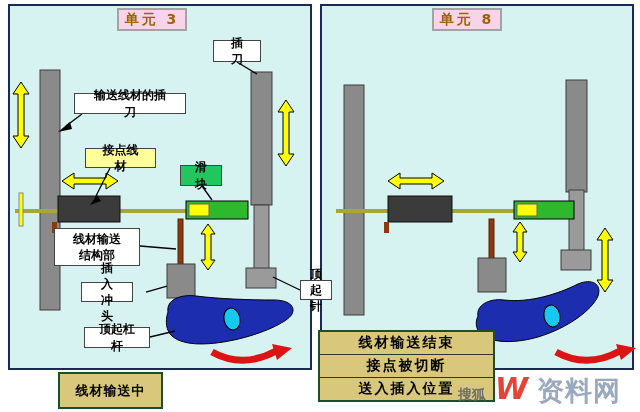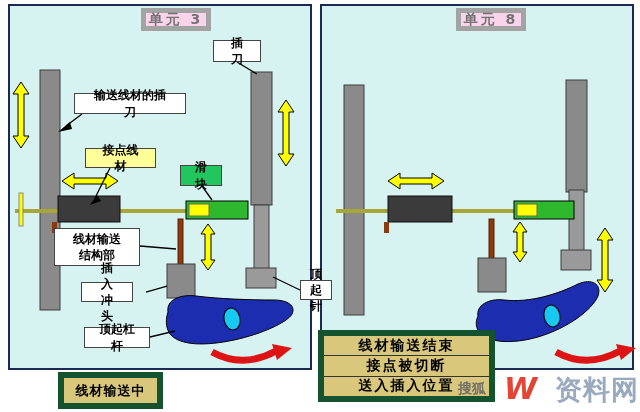--- a/index.html
+++ b/index.html
@@ -7,29 +7,29 @@
   #stage{position:relative;width:640px;height:412px;background:#ffffff;overflow:hidden;}
   .panel{position:absolute;top:4px;height:366px;background:#d7f3f1;border:2px solid #1b2a55;box-sizing:border-box;z-index:1;}
   #panel-left{left:8px;width:304px;}
   #panel-right{left:320px;width:314px;}
   svg.overlay{position:absolute;left:0;top:0;z-index:2;}
   .lbl{position:absolute;z-index:3;background:#ffffff;border:1px solid #444;color:#000;
        font-size:12px;font-weight:bold;display:flex;align-items:center;justify-content:center;
        text-align:center;box-sizing:border-box;padding:1px 14px;line-height:1.35;}
   .lbl.yellow{background:#ffff99;}
   .lbl.paleyellow{background:#22c55e;}
-  .unit-title{position:absolute;z-index:3;background:#f9d3ea;border:5px solid #a3a3a3;color:#737373;
-       font-size:14px;font-weight:bold;letter-spacing:3px;display:flex;align-items:center;justify-content:center;box-sizing:border-box;margin-left:24px;}
-  .status{position:absolute;z-index:4;background:#d9c87c;border:6px solid #14532d;color:#000;
+  .unit-title{position:absolute;z-index:3;background:#f9d3ea;border:2px solid #a3a3a3;color:#a16207;
+       font-size:14px;font-weight:bold;letter-spacing:3px;display:flex;align-items:center;justify-content:center;box-sizing:border-box;}
+  .status{position:absolute;z-index:4;background:#d9c87c;border:2px solid #14532d;color:#000;
        font-weight:bold;box-sizing:border-box;}
   #status-left{display:flex;align-items:center;justify-content:center;font-size:13px;letter-spacing:1px;}
   #status-right{display:flex;flex-direction:column;}
   #status-right .row{flex:1;display:flex;align-items:center;justify-content:center;font-size:14px;letter-spacing:2px;border-bottom:1px solid #333;}
   #status-right .row:last-child{border-bottom:none;}
-  #watermark{position:absolute;left:458px;top:374px;z-index:5;display:flex;align-items:center;gap:18px;opacity:0.9;}
+  #watermark{position:absolute;left:458px;top:374px;z-index:5;display:flex;align-items:flex-end;gap:9px;opacity:0.9;}
   .wm-prefix{color:#666;font-size:14px;font-weight:bold;}
   .wm-mark{color:#e03020;font-size:30px;font-weight:bold;font-style:italic;line-height:1;}
   .wm-text{color:#8ea0b8;font-size:27px;font-weight:bold;line-height:1;letter-spacing:1px;}
 </style>
 </head>
 <body>
 
 <div id="stage">
 
   <div class="panel" id="panel-left"></div>

